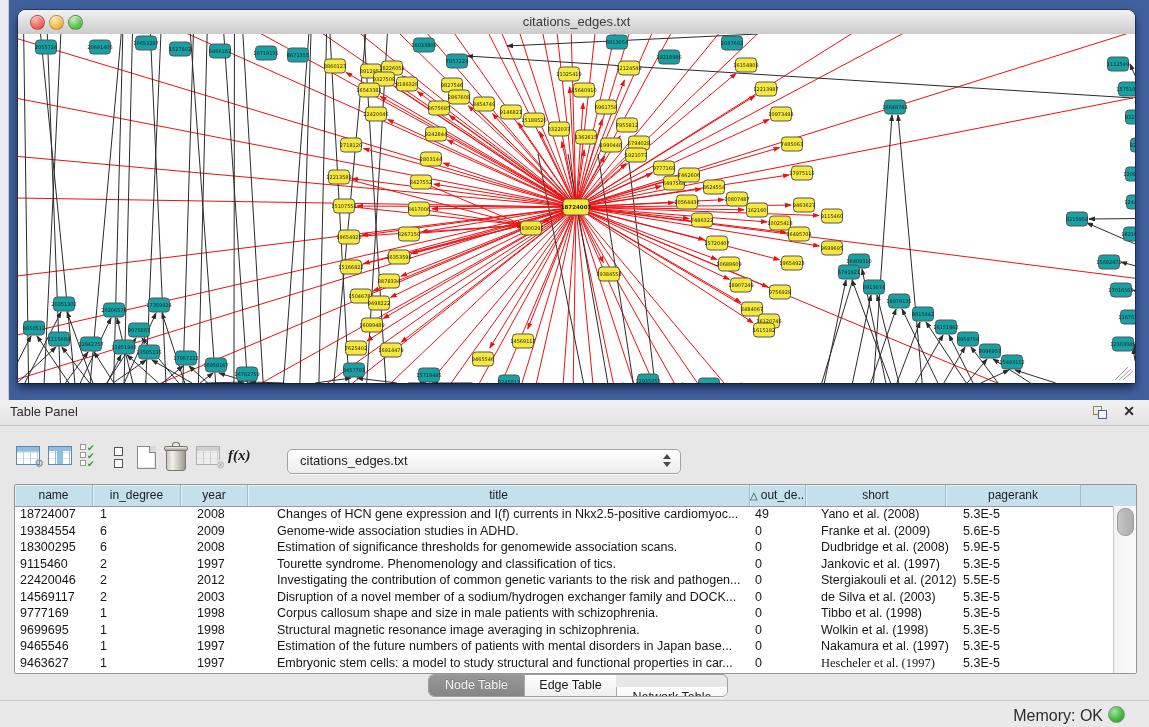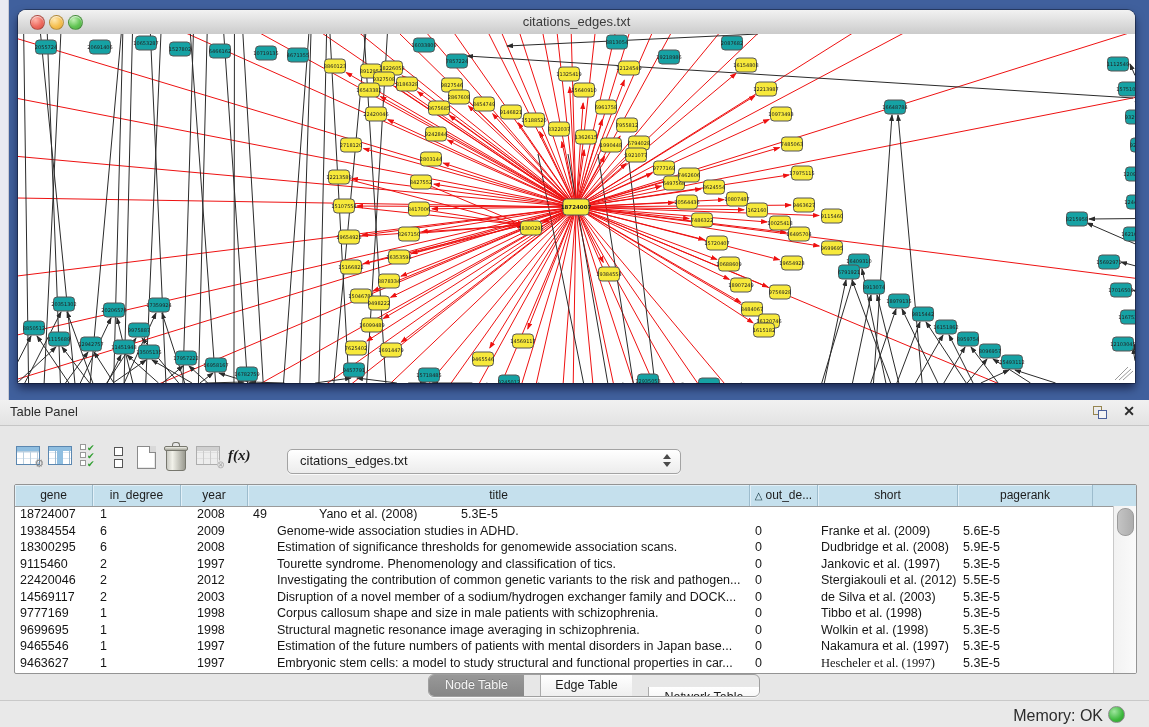--- a/index.html
+++ b/index.html
@@ -78,21 +78,21 @@
   .th{box-sizing:border-box;height:21px;line-height:20px;font-size:12px;color:#1c1c1c;text-align:center;
       border-right:1px solid #9DBCCD;box-shadow:inset 1px 1px 0 #E2F0F8;white-space:nowrap;overflow:hidden;}
   .th .sort{font-size:10px;margin-right:3px;color:#10303a;}
   .tbody{position:absolute;left:0;top:21px;right:0;bottom:0;overflow:hidden;}
   .tr{display:flex;height:16.5px;}
   .td{box-sizing:border-box;font-size:12.5px;color:#151515;line-height:16.5px;white-space:nowrap;overflow:hidden;}
   .vscroll{position:absolute;right:0;top:21px;width:22px;bottom:0;background:linear-gradient(90deg,#F2F2F2,#FAFAFA);border-left:1px solid #C9C9C9;}
   .vthumb{position:absolute;left:3px;top:2px;width:15px;height:26px;border-radius:8px;background:linear-gradient(90deg,#C4C4C4,#ADADAD);border:1px solid #9b9b9b;}
 
   .tabsbar{position:absolute;left:0;top:272px;width:1149px;height:28px;}
-  .segmented{position:absolute;left:428px;top:2px;display:flex;height:21px;border:1px solid #9F9F9F;border-radius:6px;overflow:hidden;box-shadow:0 1px 0 rgba(255,255,255,.7);gap:16px;}
+  .segmented{position:absolute;left:428px;top:2px;display:flex;height:21px;border:1px solid #9F9F9F;border-radius:6px;overflow:hidden;box-shadow:0 1px 0 rgba(255,255,255,.7);}
   .seg{height:21px;line-height:21px;font-size:12.5px;text-align:center;background:linear-gradient(#FFFFFF,#EFEFEF);color:#1a1a1a;border-left:1px solid #ABABAB;}
   .seg:first-child{border-left:none;}
   .seg.sel{background:linear-gradient(#989898,#868686);color:#F4F4F4;text-shadow:0 -1px 0 rgba(0,0,0,.2);}
 
   .statusbar{position:absolute;left:0;top:300px;width:1149px;height:27px;background:#E9E9E9;border-top:1px solid #C9C9C9;}
   .mem-label{position:absolute;right:46px;top:6px;font-size:16px;color:#2c2c2c;}
   .mem-orb{position:absolute;right:24px;top:5px;width:15px;height:15px;border-radius:50%;
       background:radial-gradient(circle at 35% 30%,#9fe69f,#3CB83C 60%,#2E9A2E);border:1px solid #8a8a8a;}
 </style>
 </head>
@@ -894,33 +894,34 @@
         <span class="cval">citations_edges.txt</span>
         <div class="stepper">
             <div class="up"></div>
             <div class="dn"></div>
           </div>
       </div>
     </div>
 
     <div class="data-table">
       <div class="thead">
-          <div class="th" style="width: 78px;">gene</div>
+          <div class="th" style="width: 78px;">name</div>
           <div class="th" style="width: 88px;">in_degree</div>
           <div class="th" style="width: 67px;">year</div>
           <div class="th" style="width: 502px;">title</div>
-          <div class="th" style="width: 68px;"><span class="sort">△</span>out_de...</div>
+          <div class="th" style="width: 56px;"><span class="sort">△</span>out_de...</div>
           <div class="th" style="width: 140px;">short</div>
           <div class="th" style="width: 135px;">pagerank</div>
         </div>
       <div class="tbody">
           <div class="tr">
             <div class="td" style="width: 78px; padding-left: 5px;">18724007</div>
             <div class="td" style="width: 88px; padding-left: 7px;">1</div>
             <div class="td" style="width: 67px; padding-left: 16px;">2008</div>
+            <div class="td" style="width: 502px; padding-left: 29px;">Changes of HCN gene expression and I(f) currents in Nkx2.5-positive cardiomyoc...</div>
             <div class="td" style="width: 68px; padding-left: 5px;">49</div>
             <div class="td" style="width: 140px; padding-left: 3px;">Yano et al. (2008)</div>
             <div class="td" style="width: 135px; padding-left: 5px;">5.3E-5</div>
           </div>
           <div class="tr">
             <div class="td" style="width: 78px; padding-left: 5px;">19384554</div>
             <div class="td" style="width: 88px; padding-left: 7px;">6</div>
             <div class="td" style="width: 67px; padding-left: 16px;">2009</div>
             <div class="td" style="width: 502px; padding-left: 29px;">Genome-wide association studies in ADHD.</div>
             <div class="td" style="width: 68px; padding-left: 5px;">0</div>

